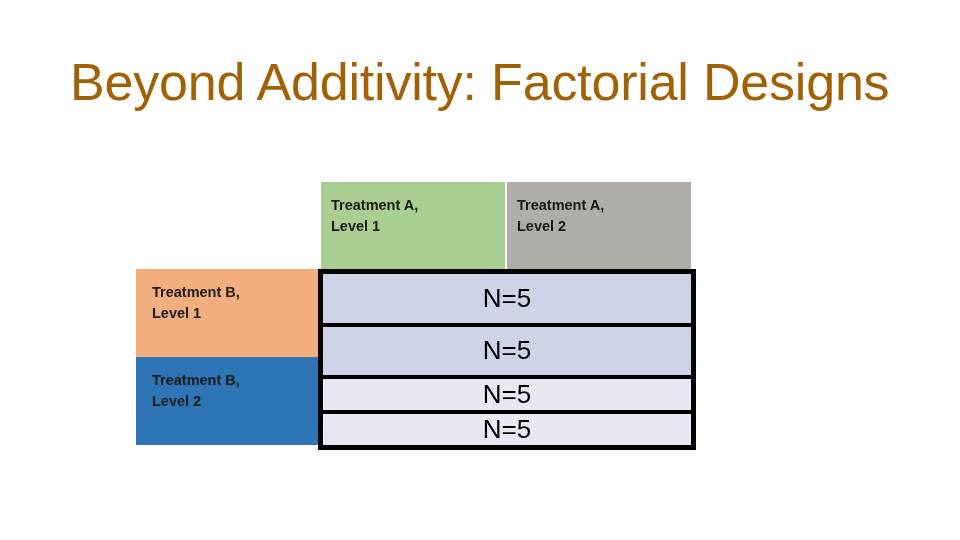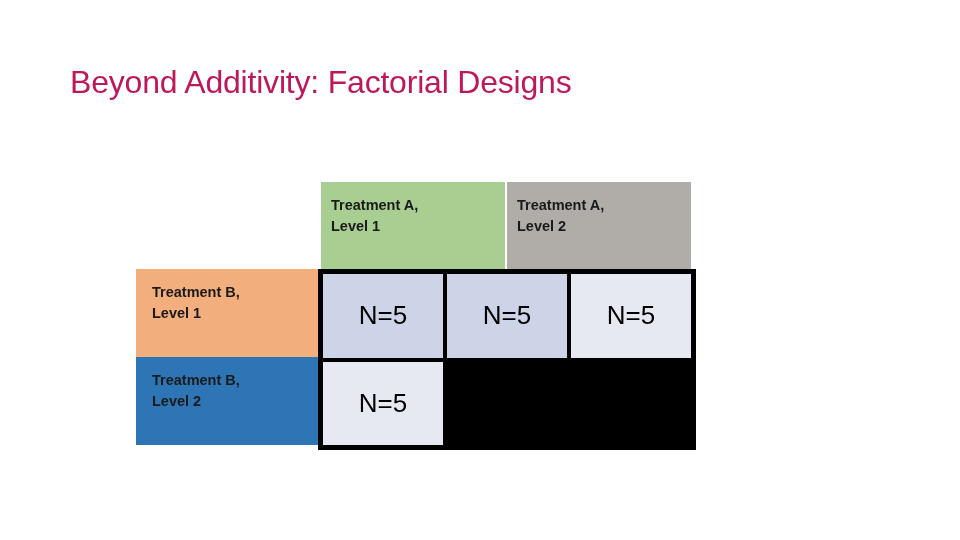--- a/index.html
+++ b/index.html
@@ -23,24 +23,24 @@
     height: 540px;
     background: #ffffff;
   }
 
   
   #slide-title {
     position: absolute;
     left: 70px;
     top: 58px;
     width: 820px;
-    font-size: 32px;
+    font-size: 52px;
     font-weight: 400;
     line-height: 48px;
-    color: #be185d;
+    color: #a16207;
     letter-spacing: -0.2px;
     white-space: nowrap;
     font-family: "Liberation Sans", sans-serif;
   }
 
   
   #factorial-table {
     position: absolute;
     left: 136px;
     top: 182px;
@@ -98,21 +98,21 @@
   
   #data-grid {
     position: absolute;
     left: 182px;
     top: 87px;
     width: 378px;
     height: 181px;
     box-sizing: border-box;
     border: 5px solid #000000;
     display: grid;
-    grid-template-columns: 1fr 1fr 1fr;
+    grid-template-columns: 1fr;
     grid-template-rows: 1fr 1fr;
     column-gap: 4px;
     row-gap: 4px;
     background: #000000;
   }
   .data-cell {
     display: flex;
     align-items: center;
     justify-content: center;
     font-size: 26px;

